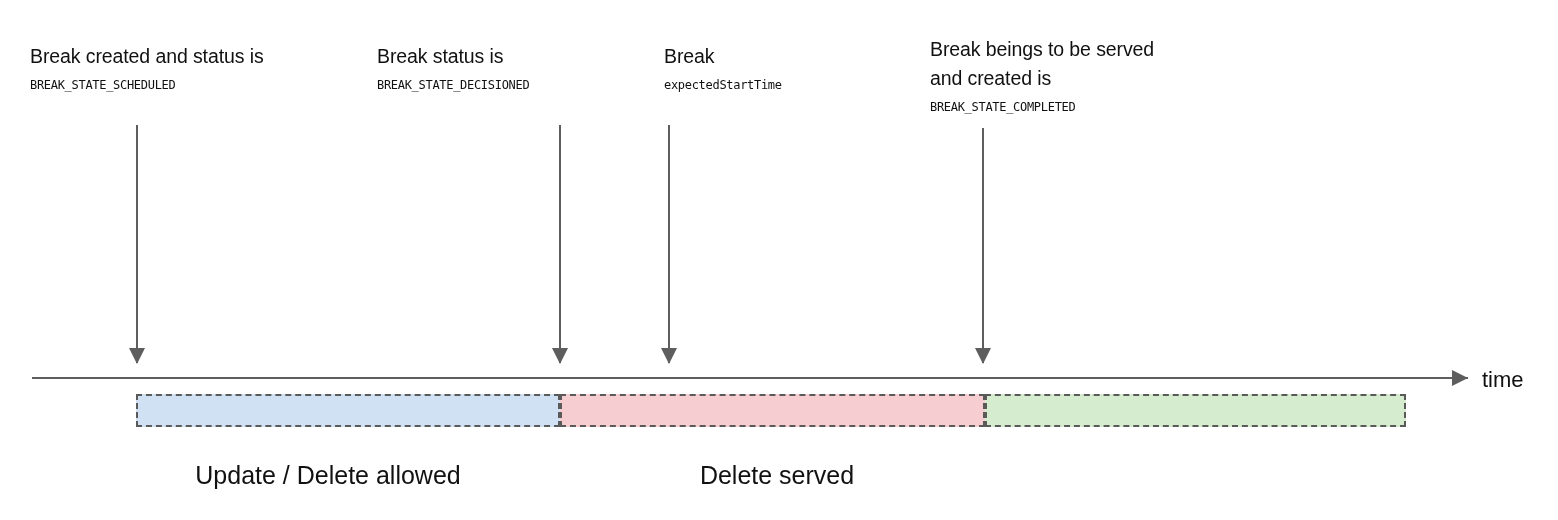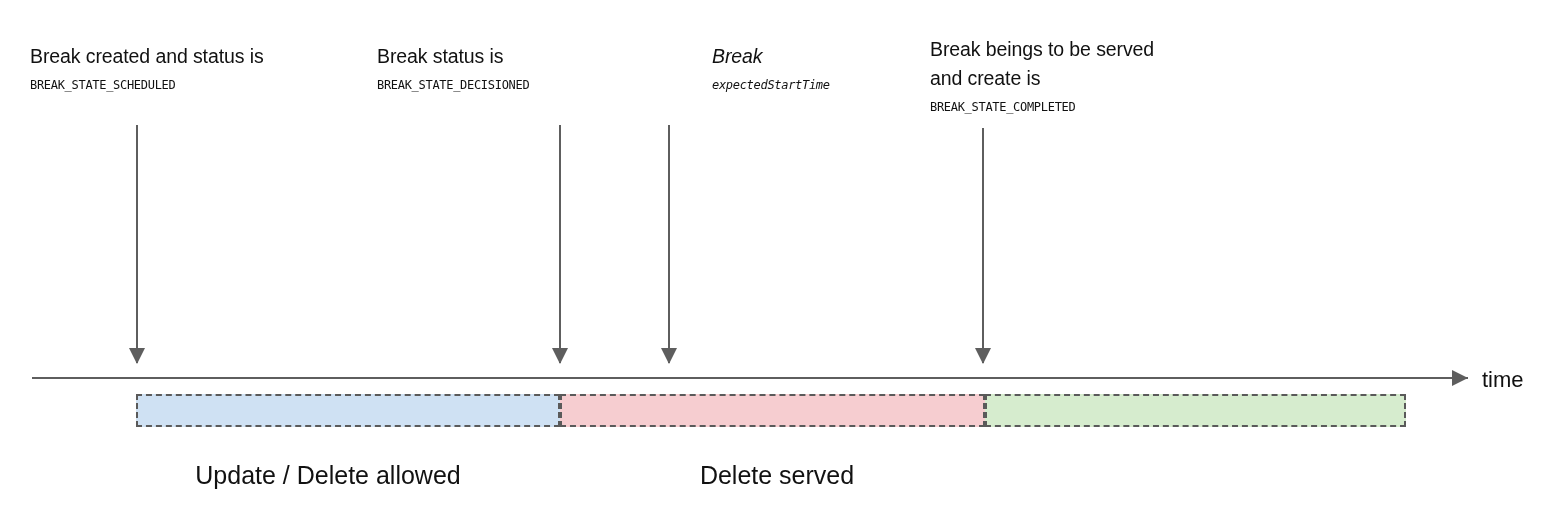--- a/index.html
+++ b/index.html
@@ -105,28 +105,28 @@
   <div class="annotation" style="left:30px; top:42px;">
     <span class="ann-line prose">Break created and status is</span>
     <span class="ann-line code">BREAK_STATE_SCHEDULED</span>
   </div>
 
   <div class="annotation" style="left:353px; top:42px;margin-left:24px;">
     <span class="ann-line prose">Break status is</span>
     <span class="ann-line code">BREAK_STATE_DECISIONED</span>
   </div>
 
-  <div class="annotation" style="left:712px; top:42px;font-style:italic;">
+  <div class="annotation" style="left:664px; top:42px;">
     <span class="ann-line prose">Break</span>
     <span class="ann-line code">expectedStartTime</span>
   </div>
 
   <div class="annotation" style="left:930px; top:35px;">
     <span class="ann-line prose">Break beings to be served</span>
-    <span class="ann-line prose">and create is</span>
+    <span class="ann-line prose">and created is</span>
     <span class="ann-line code">BREAK_STATE_COMPLETED</span>
   </div>
 
   <div class="vpointer" style="left:129px; top:125px; height:238px;">
     <span class="shaft"></span>
     <span class="head"></span>
   </div>
 
   <div class="vpointer" style="left:552px; top:125px; height:238px;">
     <span class="shaft"></span>

